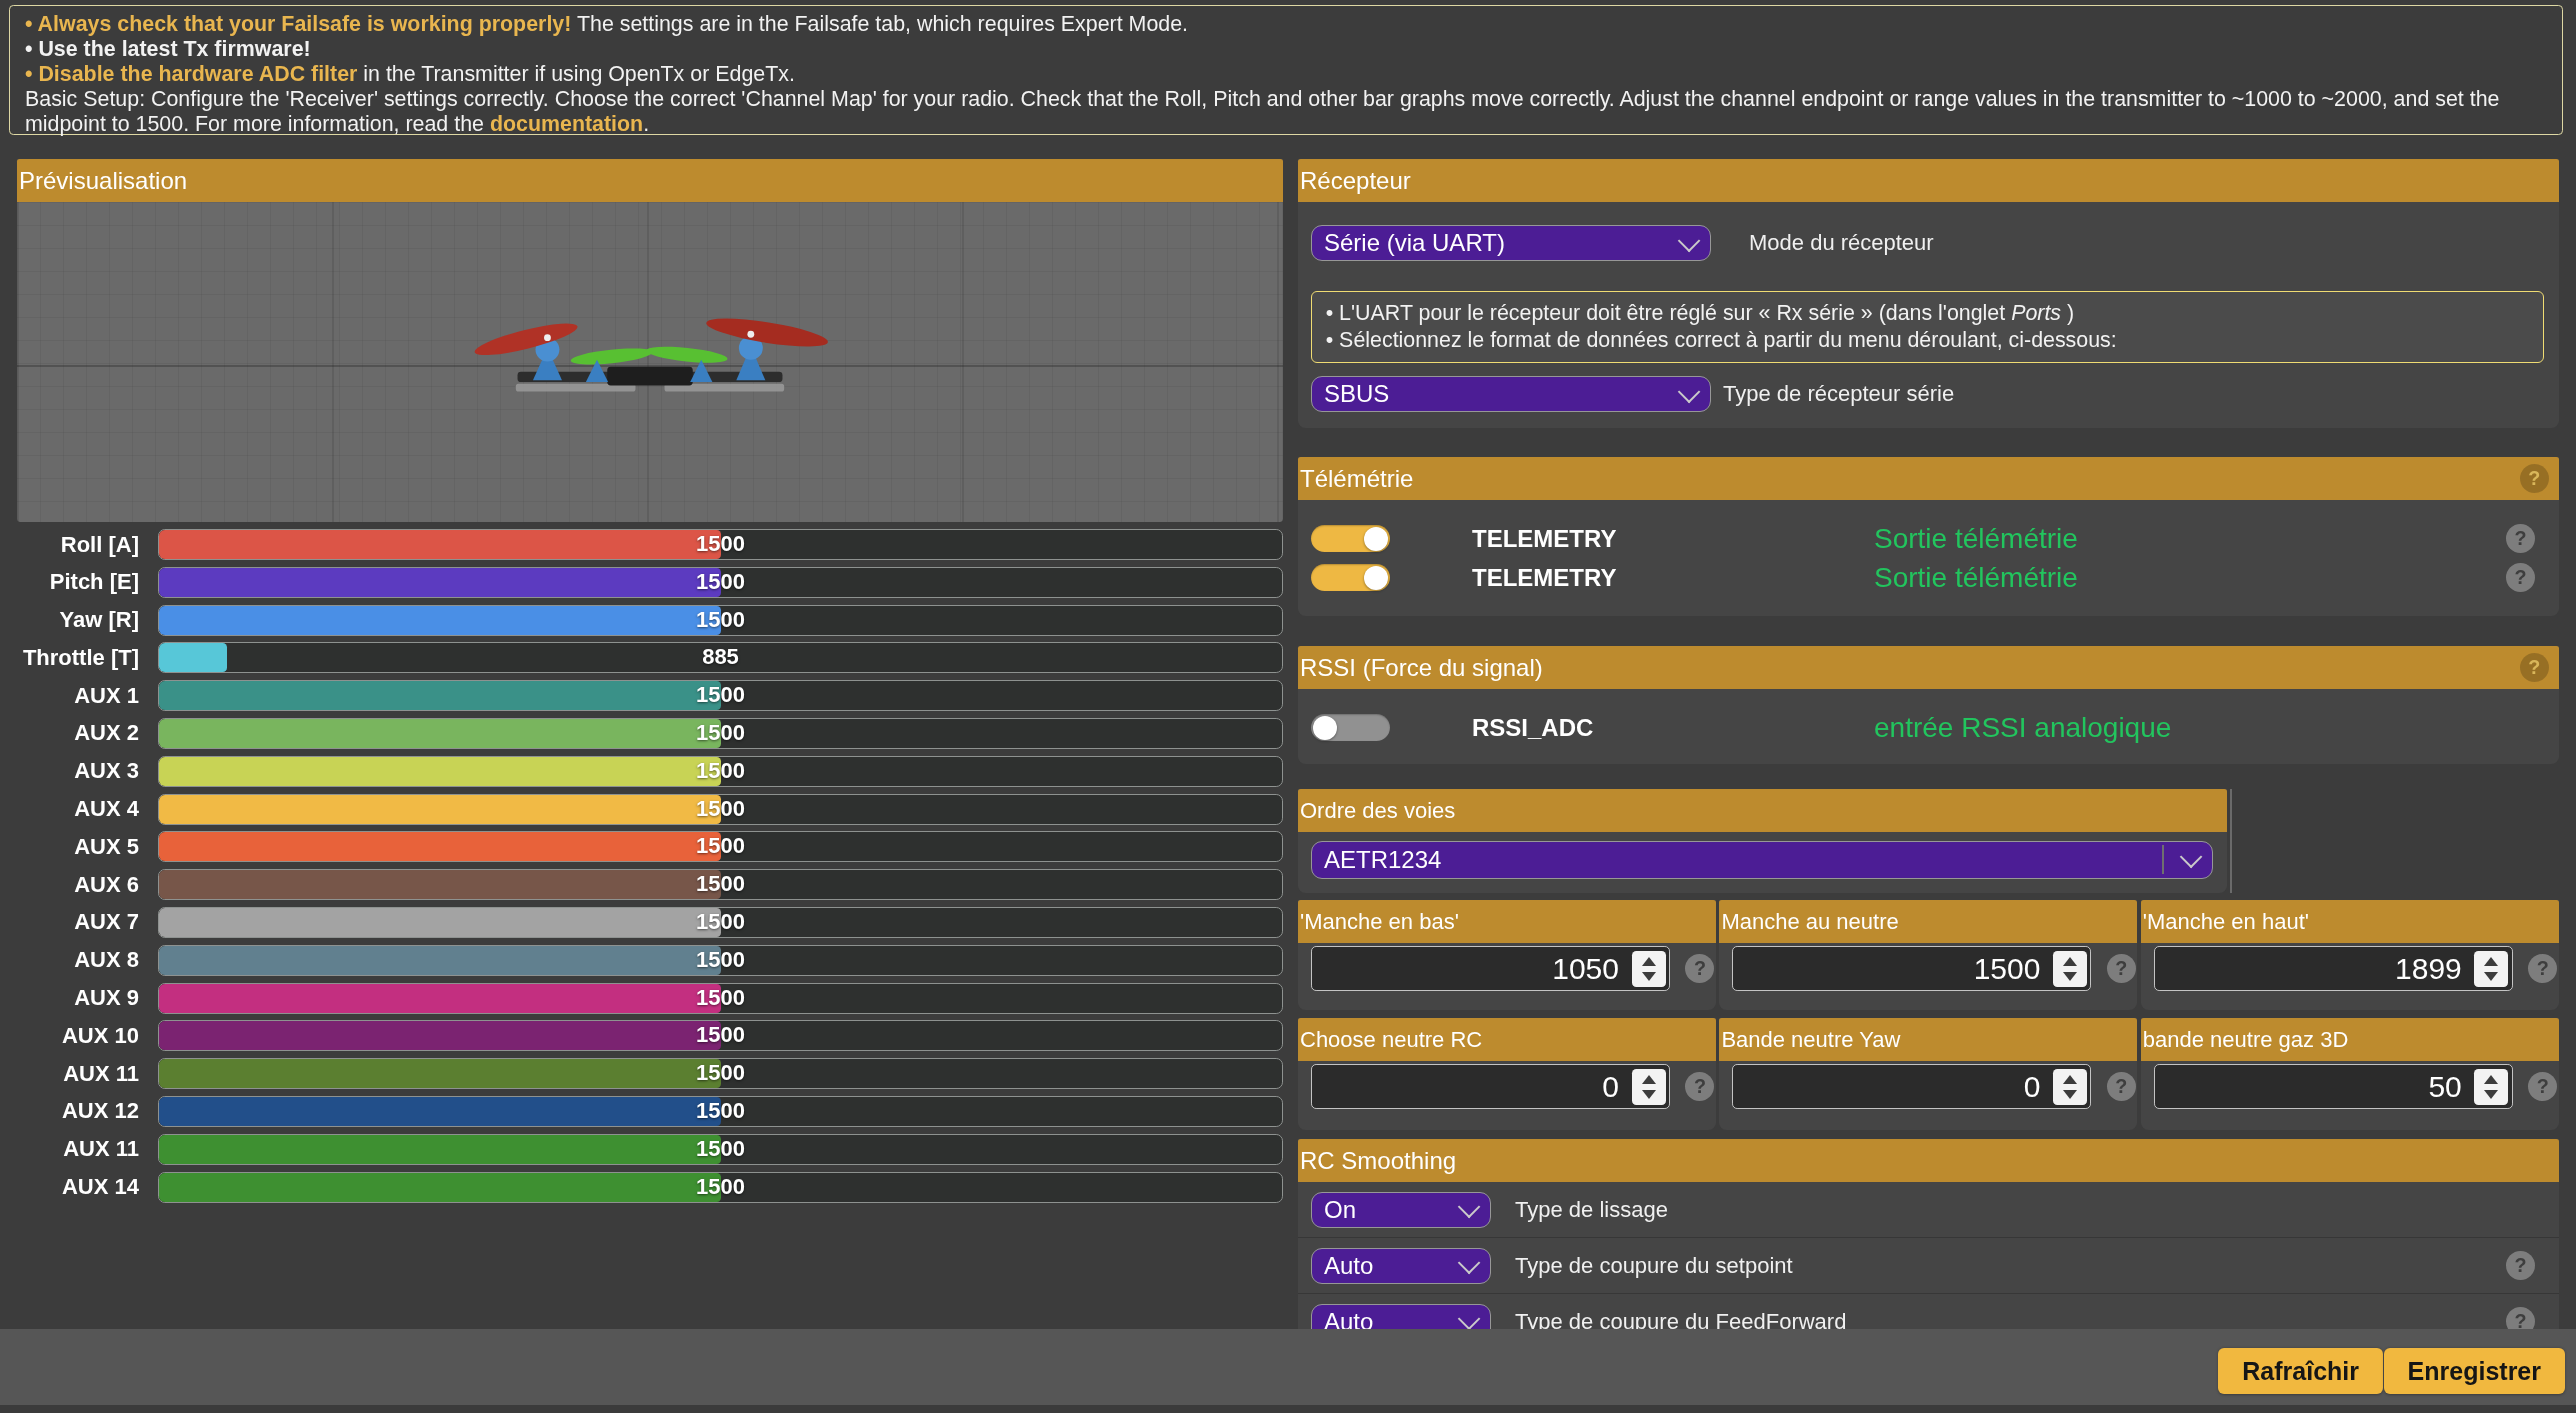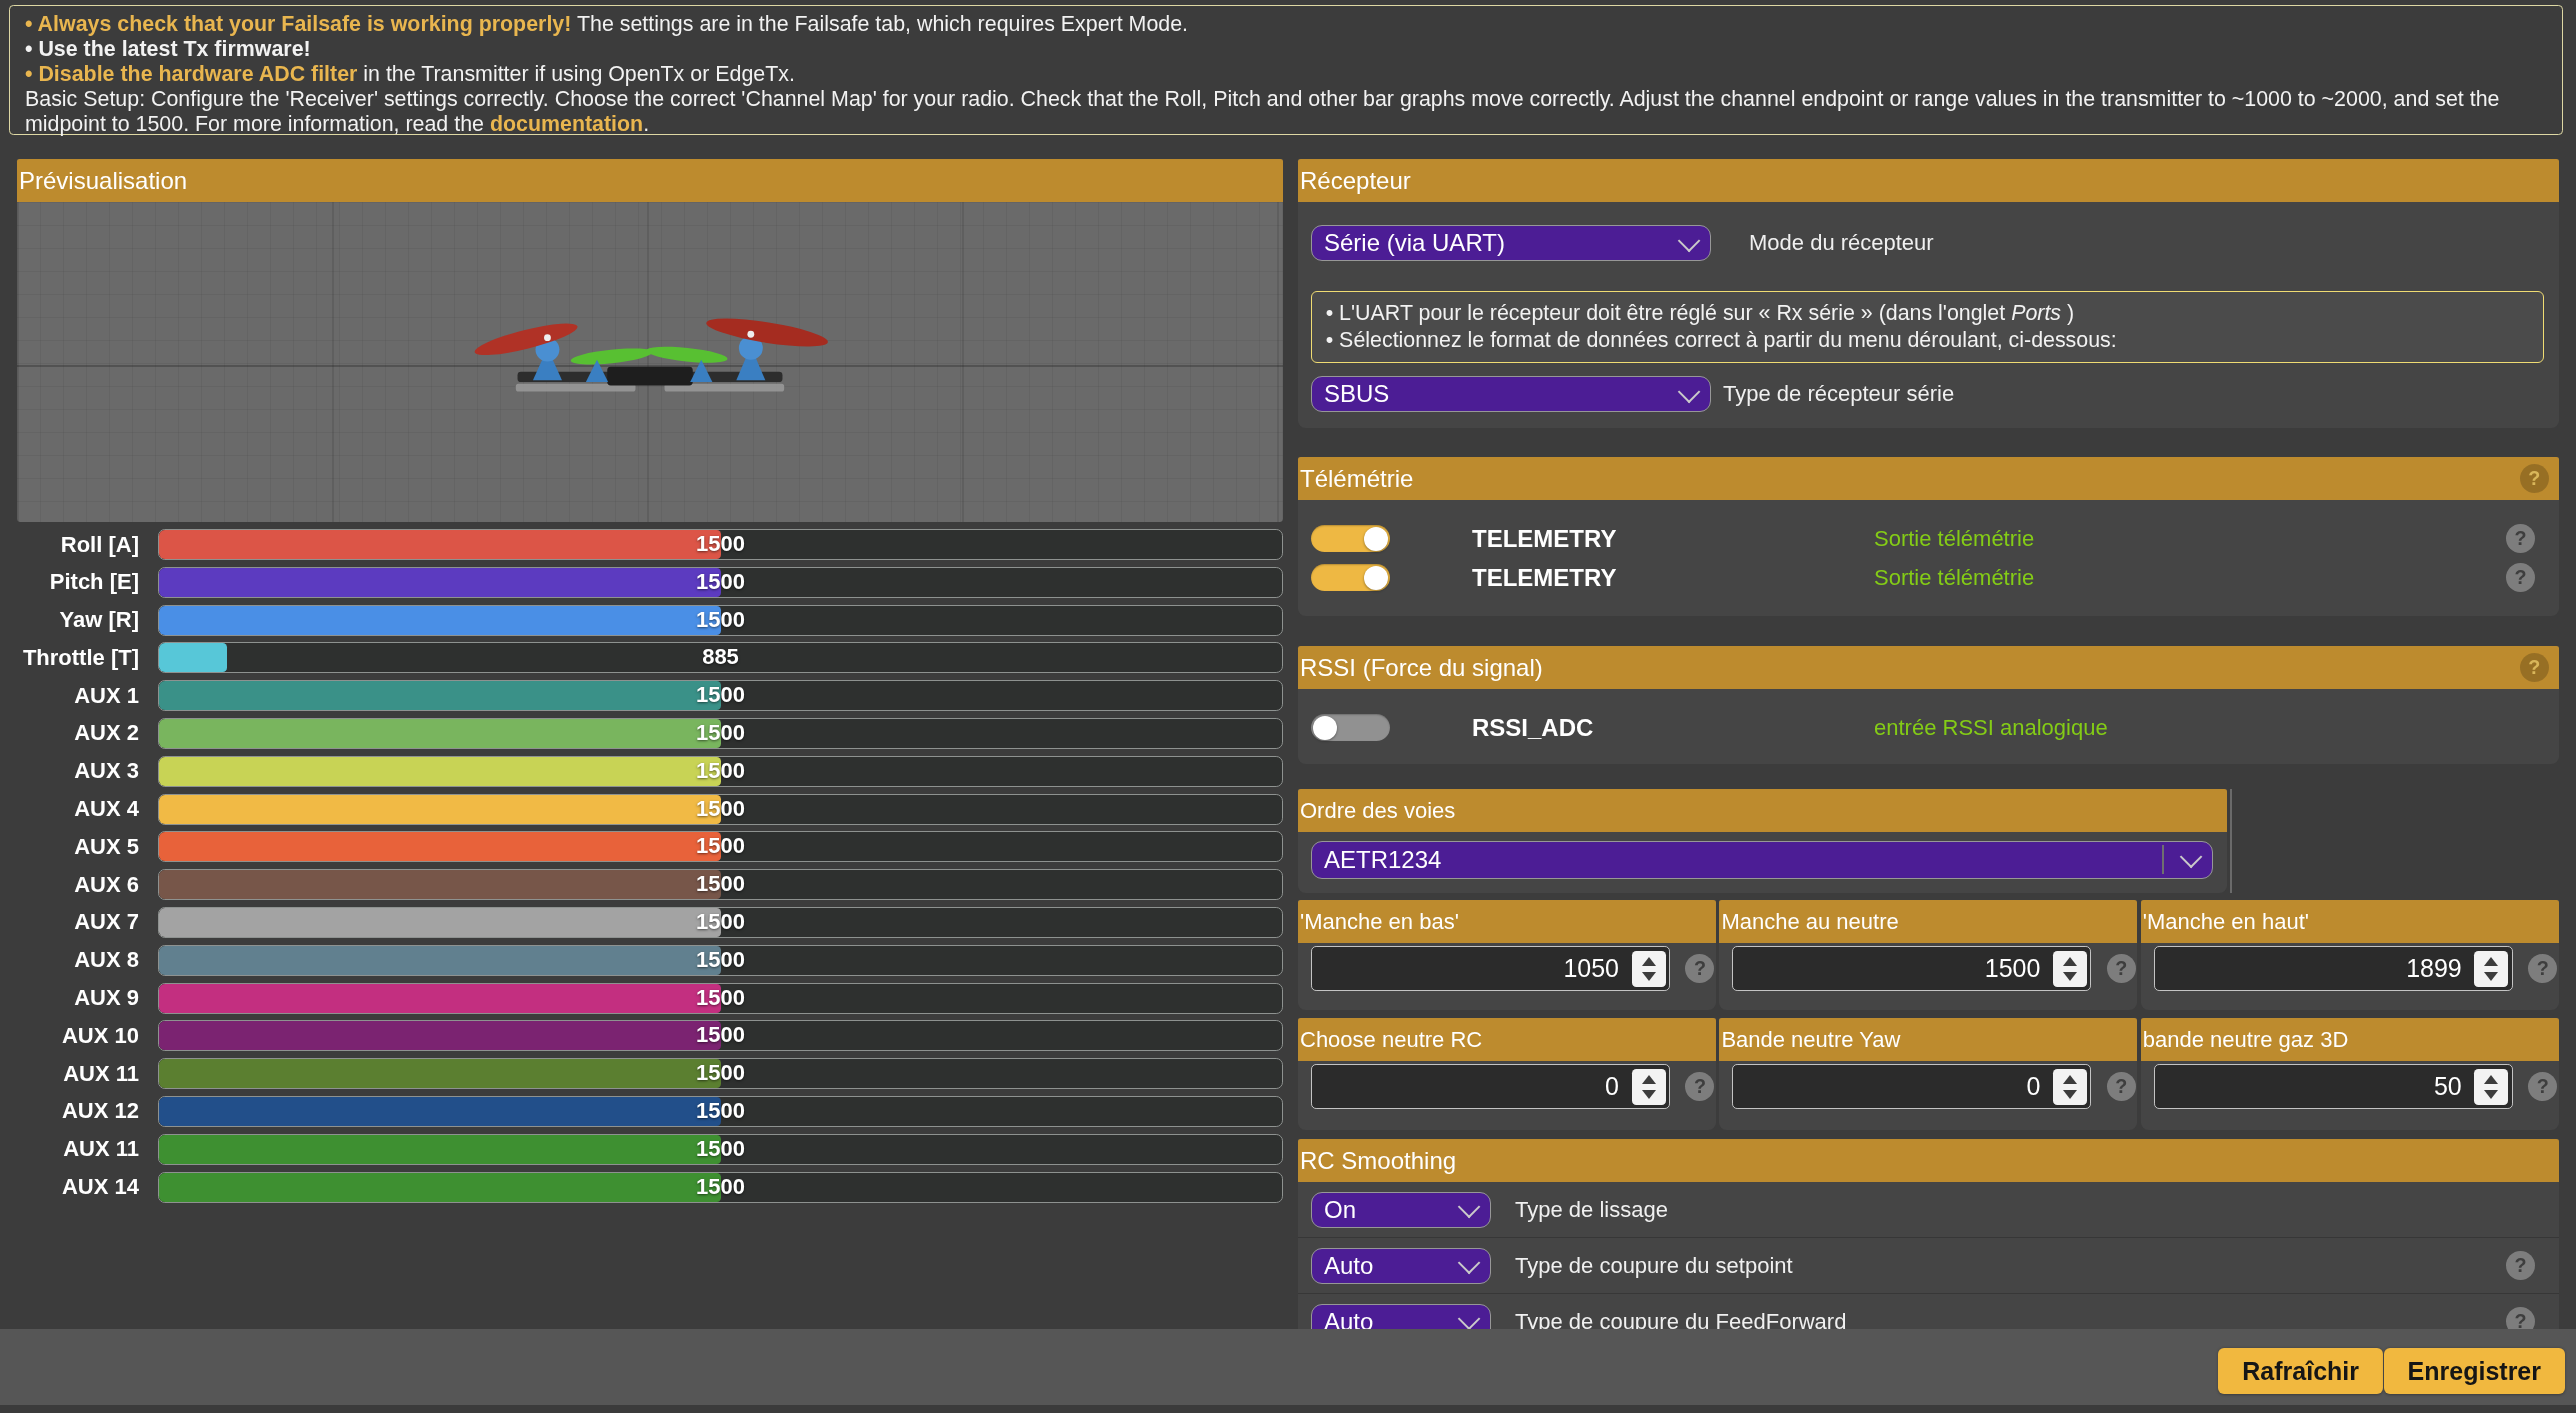--- a/index.html
+++ b/index.html
@@ -42,28 +42,28 @@
 
   
   .trow{position:absolute;left:13px;right:13px;height:39px;display:flex;align-items:center;}
   .toggle{position:relative;width:79px;height:27px;border-radius:13.7px;background:#919191;
           flex:0 0 auto;cursor:pointer;box-shadow:inset 0 0.9px 1.7px rgba(0,0,0,.25);}
   .toggle .knob{position:absolute;top:1.7px;left:1.7px;width:24px;height:24px;border-radius:50%;
                 background:#fff;box-shadow:0 0.9px 2.6px rgba(0,0,0,.4);}
   .toggle.on{background:#eeb843;}
   .toggle.on .knob{left:auto;right:1.7px;}
   .t-name{font-size:24px;font-weight:bold;margin-left:82px;width:402px;}
-  .t-desc{font-size:22px;color:#84cc16;}
+  .t-desc{font-size:28px;color:#22c55e;}
   .trow .help{position:absolute;right:11px;}
 
   
   .numfield{position:relative;width:359px;height:45px;background:#2b2b2b;border:1.7px solid #c4c4c4;
             border-radius:5.1px;box-sizing:border-box;flex:0 0 auto;}
   .numval{position:absolute;right:50px;top:0;bottom:0;display:flex;align-items:center;
-          font-size:25px;color:#fff;}
+          font-size:30px;color:#fff;}
   .spin{position:absolute;right:3.4px;top:3.4px;bottom:3.4px;width:34px;background:#f3f3f3;border-radius:4.3px;
         display:flex;flex-direction:column;align-items:center;justify-content:center;gap:6px;cursor:pointer;}
   .arr-up{width:0;height:0;border-left:7.7px solid transparent;border-right:7.7px solid transparent;
           border-bottom:9.4px solid #3c3c3c;}
   .arr-dn{width:0;height:0;border-left:7.7px solid transparent;border-right:7.7px solid transparent;
           border-top:9.4px solid #3c3c3c;}
   .numrow{display:flex;align-items:center;padding:3.4px 0 0 13px;}
   .numrow .help{margin-left:15.4px;}
 
   

